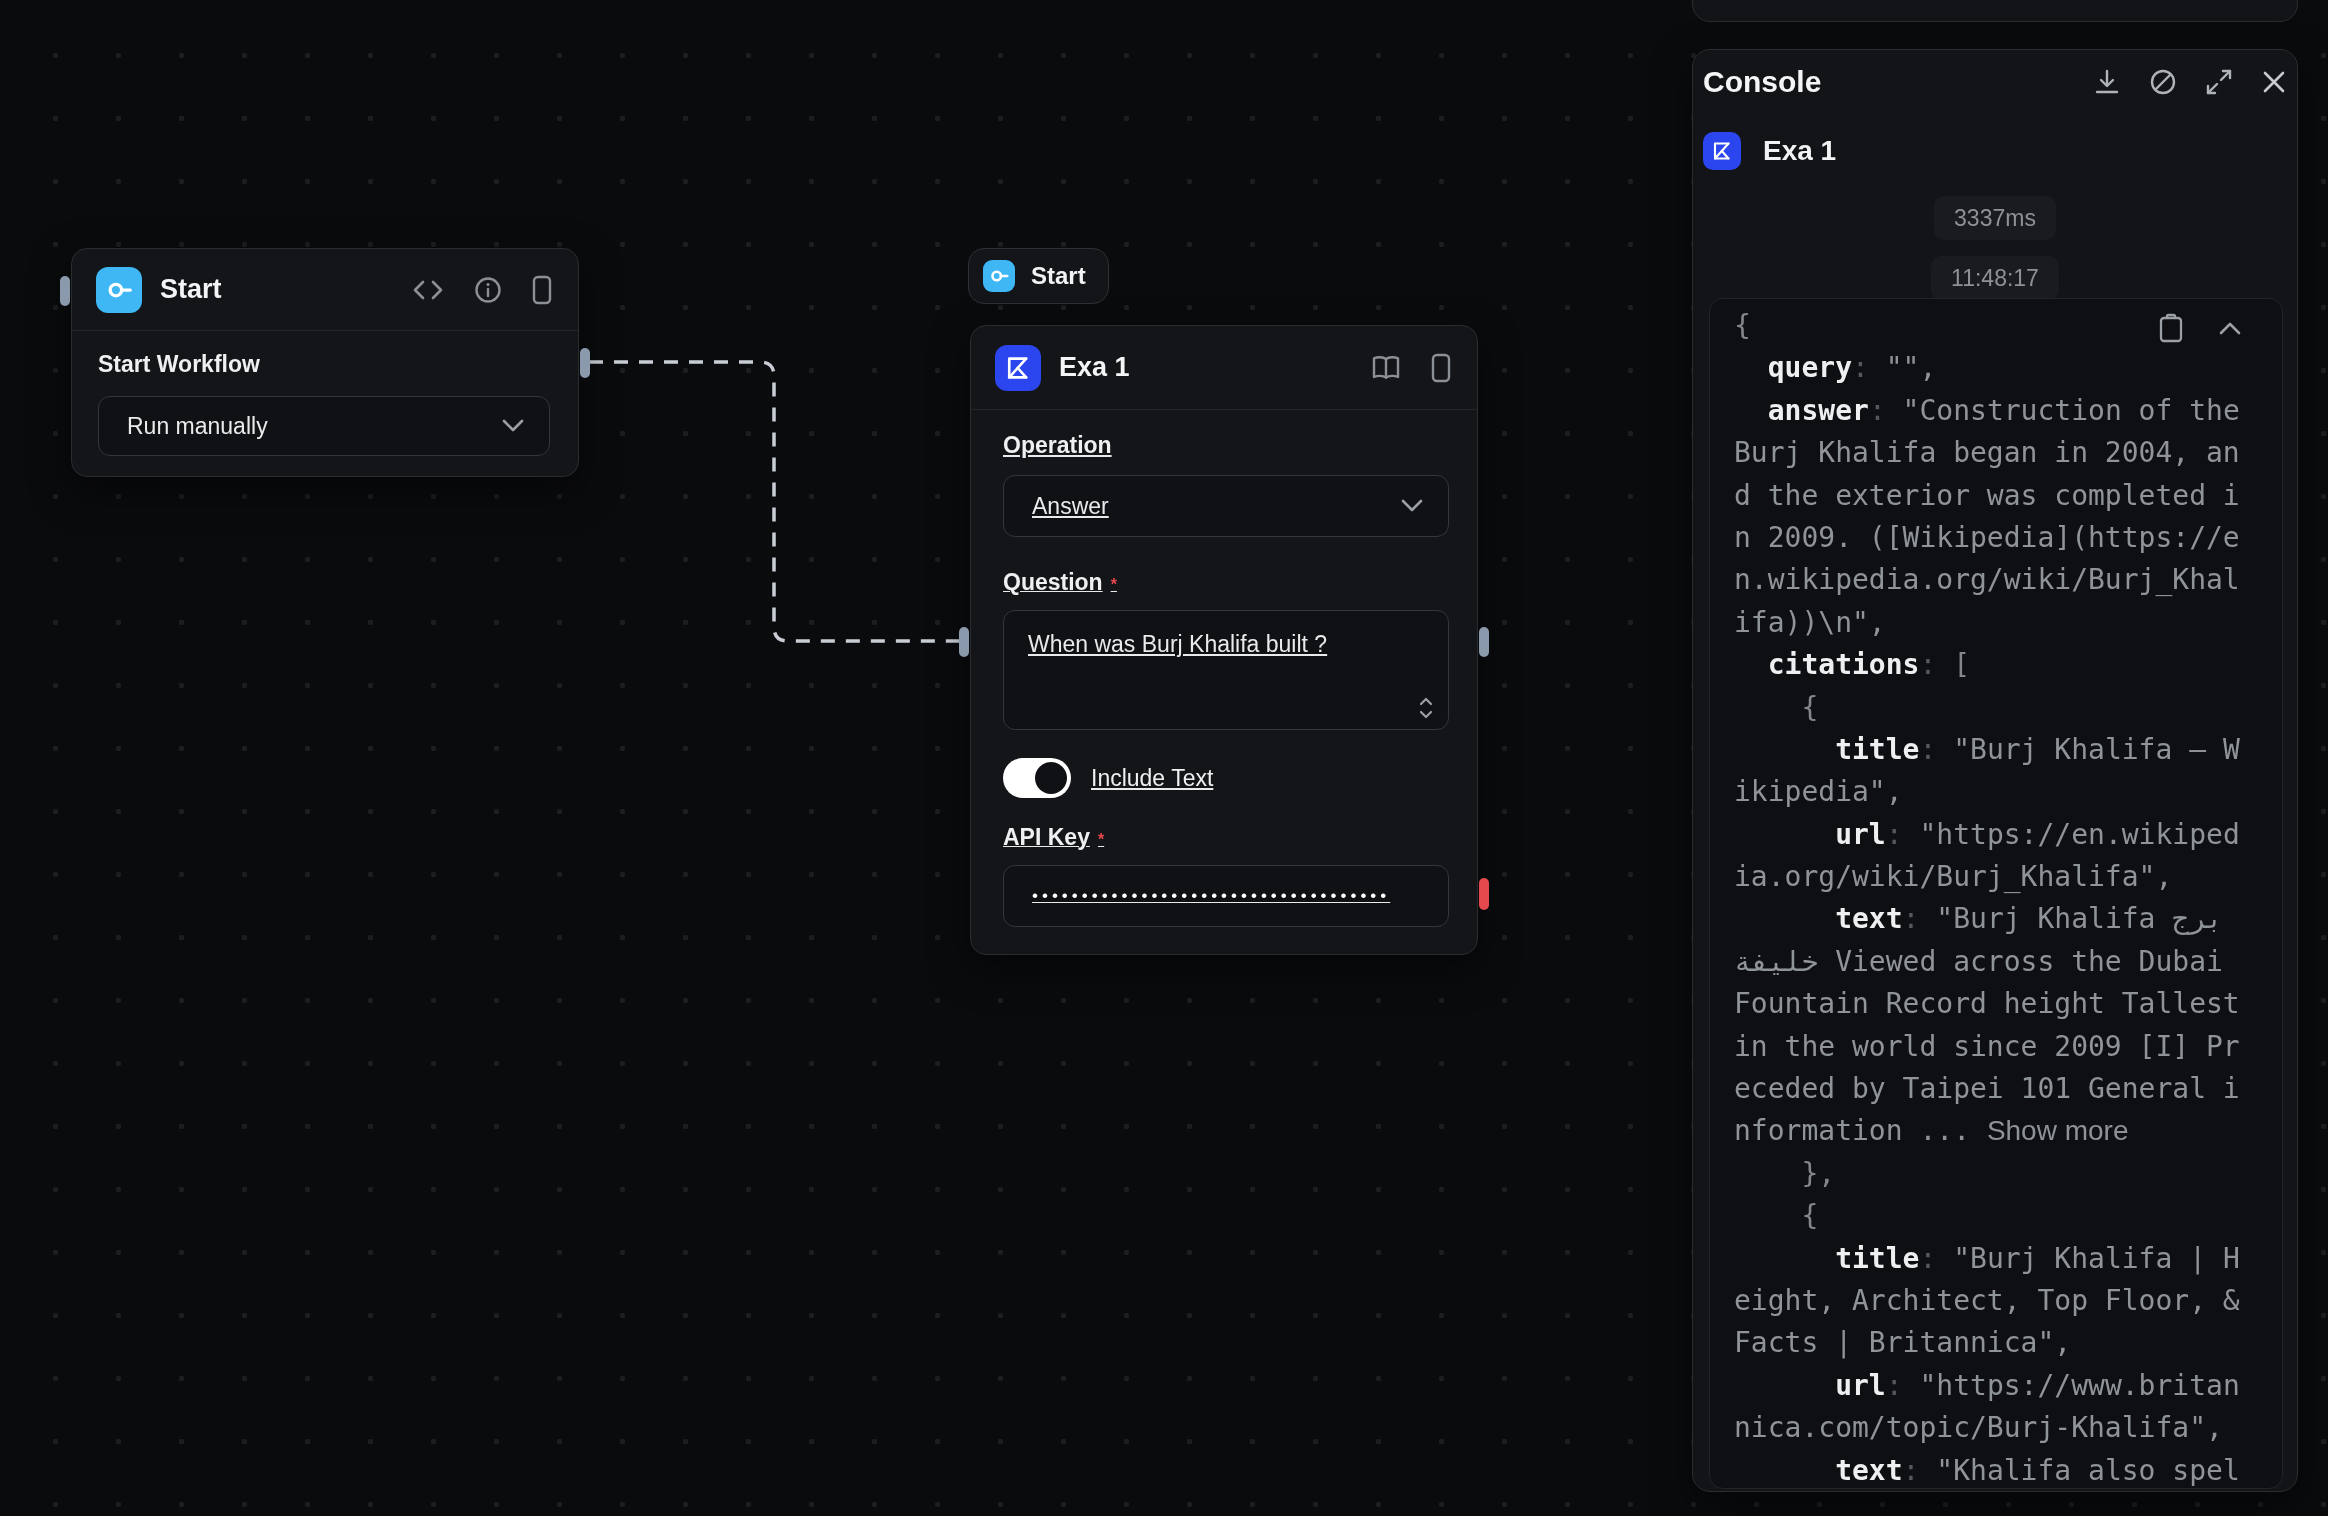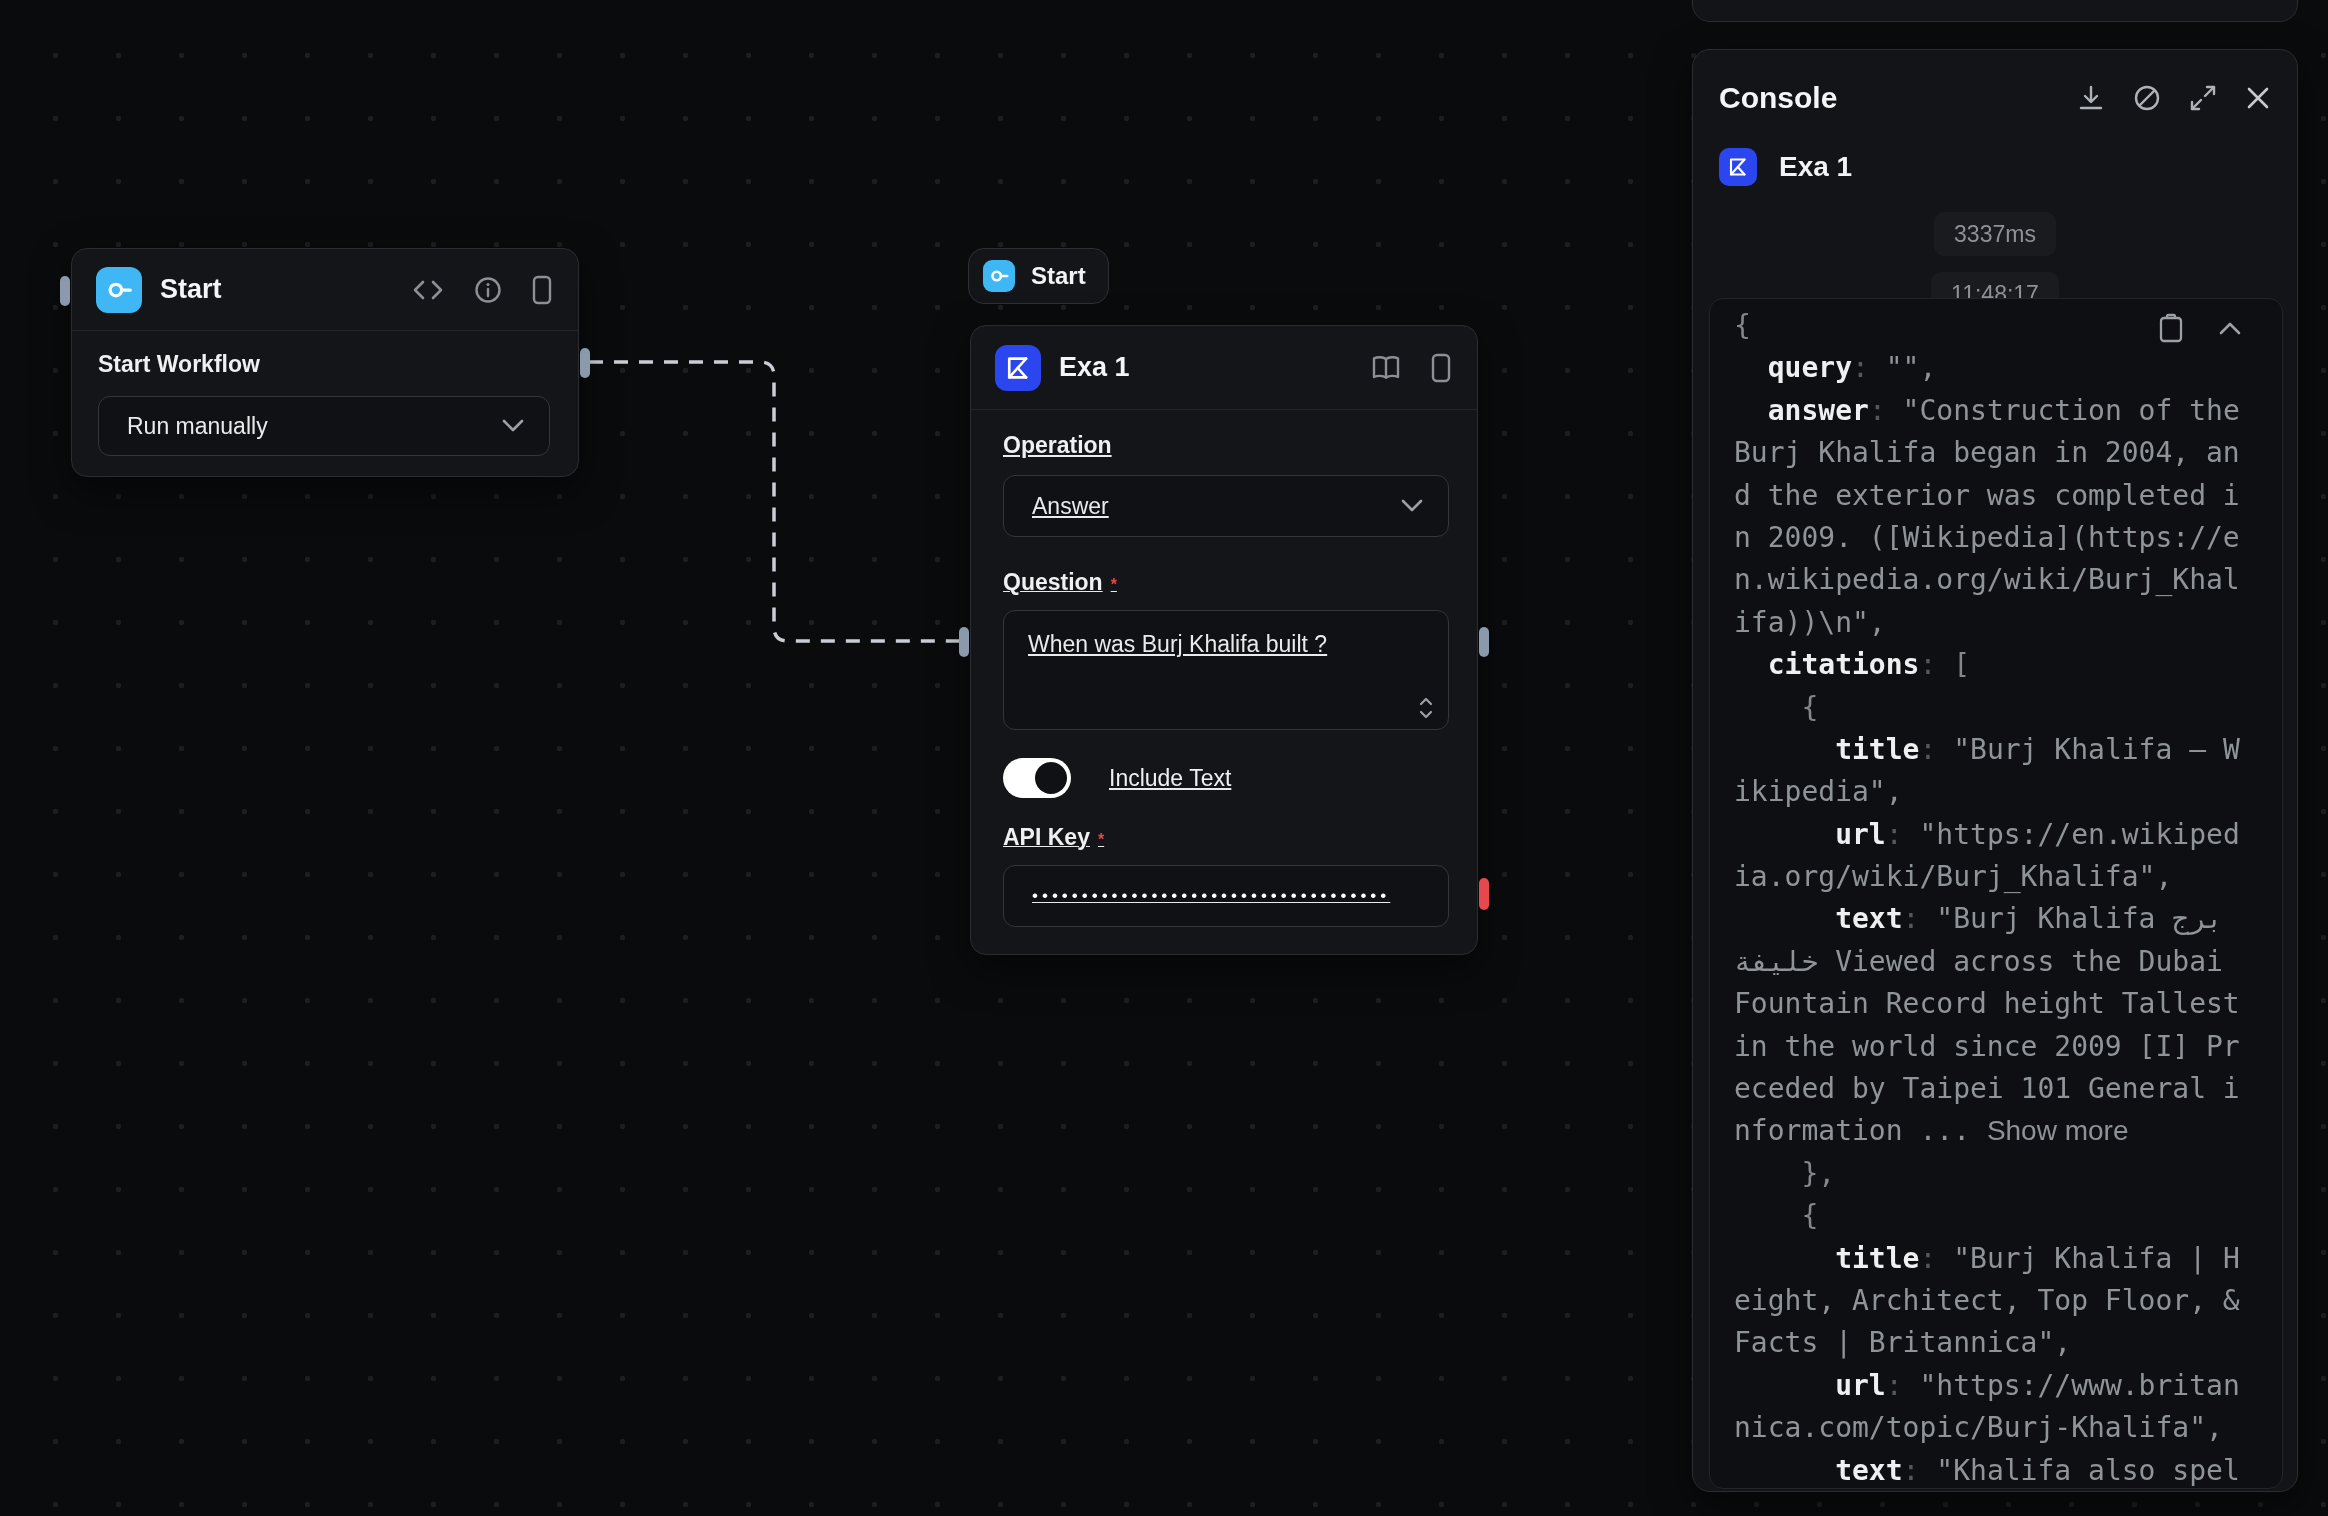--- a/index.html
+++ b/index.html
@@ -83,21 +83,21 @@
   }
   .start-pill .mini-icon { width:32px; height:32px; border-radius:9px;
     display:flex; align-items:center; justify-content:center; }
   .start-pill .lbl { font-size:24px; font-weight:600; color:#f2f3f4; }
 
   
   .console-panel {
     position:absolute; left:1692px; top:49px; width:606px; height:1443px;
     background:#131417; border:1.5px solid #2c2d30; border-radius:18px;
     box-shadow:0 14px 38px rgba(0,0,0,.5);
-    padding:26px;
+    padding:10px;
   }
   .console-top-row { display:flex; align-items:center; height:44px; }
   .console-title { font-size:30px; font-weight:700; color:#f4f5f6; flex:1; }
   .console-actions { display:flex; align-items:center; gap:28px; }
   .console-node-row { display:flex; align-items:center; gap:22px; margin-top:28px; }
   .console-node-title { font-size:28px; font-weight:600; color:#f2f3f4; }
   .badge-row { display:flex; align-items:center; gap:16px; margin-top:26px;flex-direction:column; }
   .badge {
     height:44px; border-radius:10px; background:#1a1b1e;
     display:flex; align-items:center; padding:0 20px;
@@ -219,21 +219,21 @@
       <span class="field-label">Question</span><span class="req">*</span>
     </div>
     <div class="textarea-box" style="height:120px; margin-top:14px;">
       <span>When was Burj Khalifa built ?</span>
       <svg class="resize-glyph" width="16" height="22" viewBox="0 0 16 22" fill="none" stroke="#9aa0a6" stroke-width="2.2">
         <path d="M3 7 L8 2 L13 7"></path>
           <path d="M3 15 L8 20 L13 15"></path>
       </svg>
     </div>
 
-    <div style="display:flex; align-items:center; gap:38px; margin-top:28px;text-align:center;">
+    <div style="display:flex; align-items:center; gap:20px; margin-top:28px;text-align:center;">
       <div class="toggle">
           <div class="knob"></div>
         </div>
       <span style="font-size:23px; color:#eef0f1;">Include Text</span>
     </div>
 
     <div style="margin-top:26px;">
       <span class="field-label">API Key</span><span class="req">*</span>
     </div>
     <div class="text-input" style="height:62px; margin-top:14px; font-size:17px; letter-spacing:4px; color:#ffffff; overflow:hidden;">

